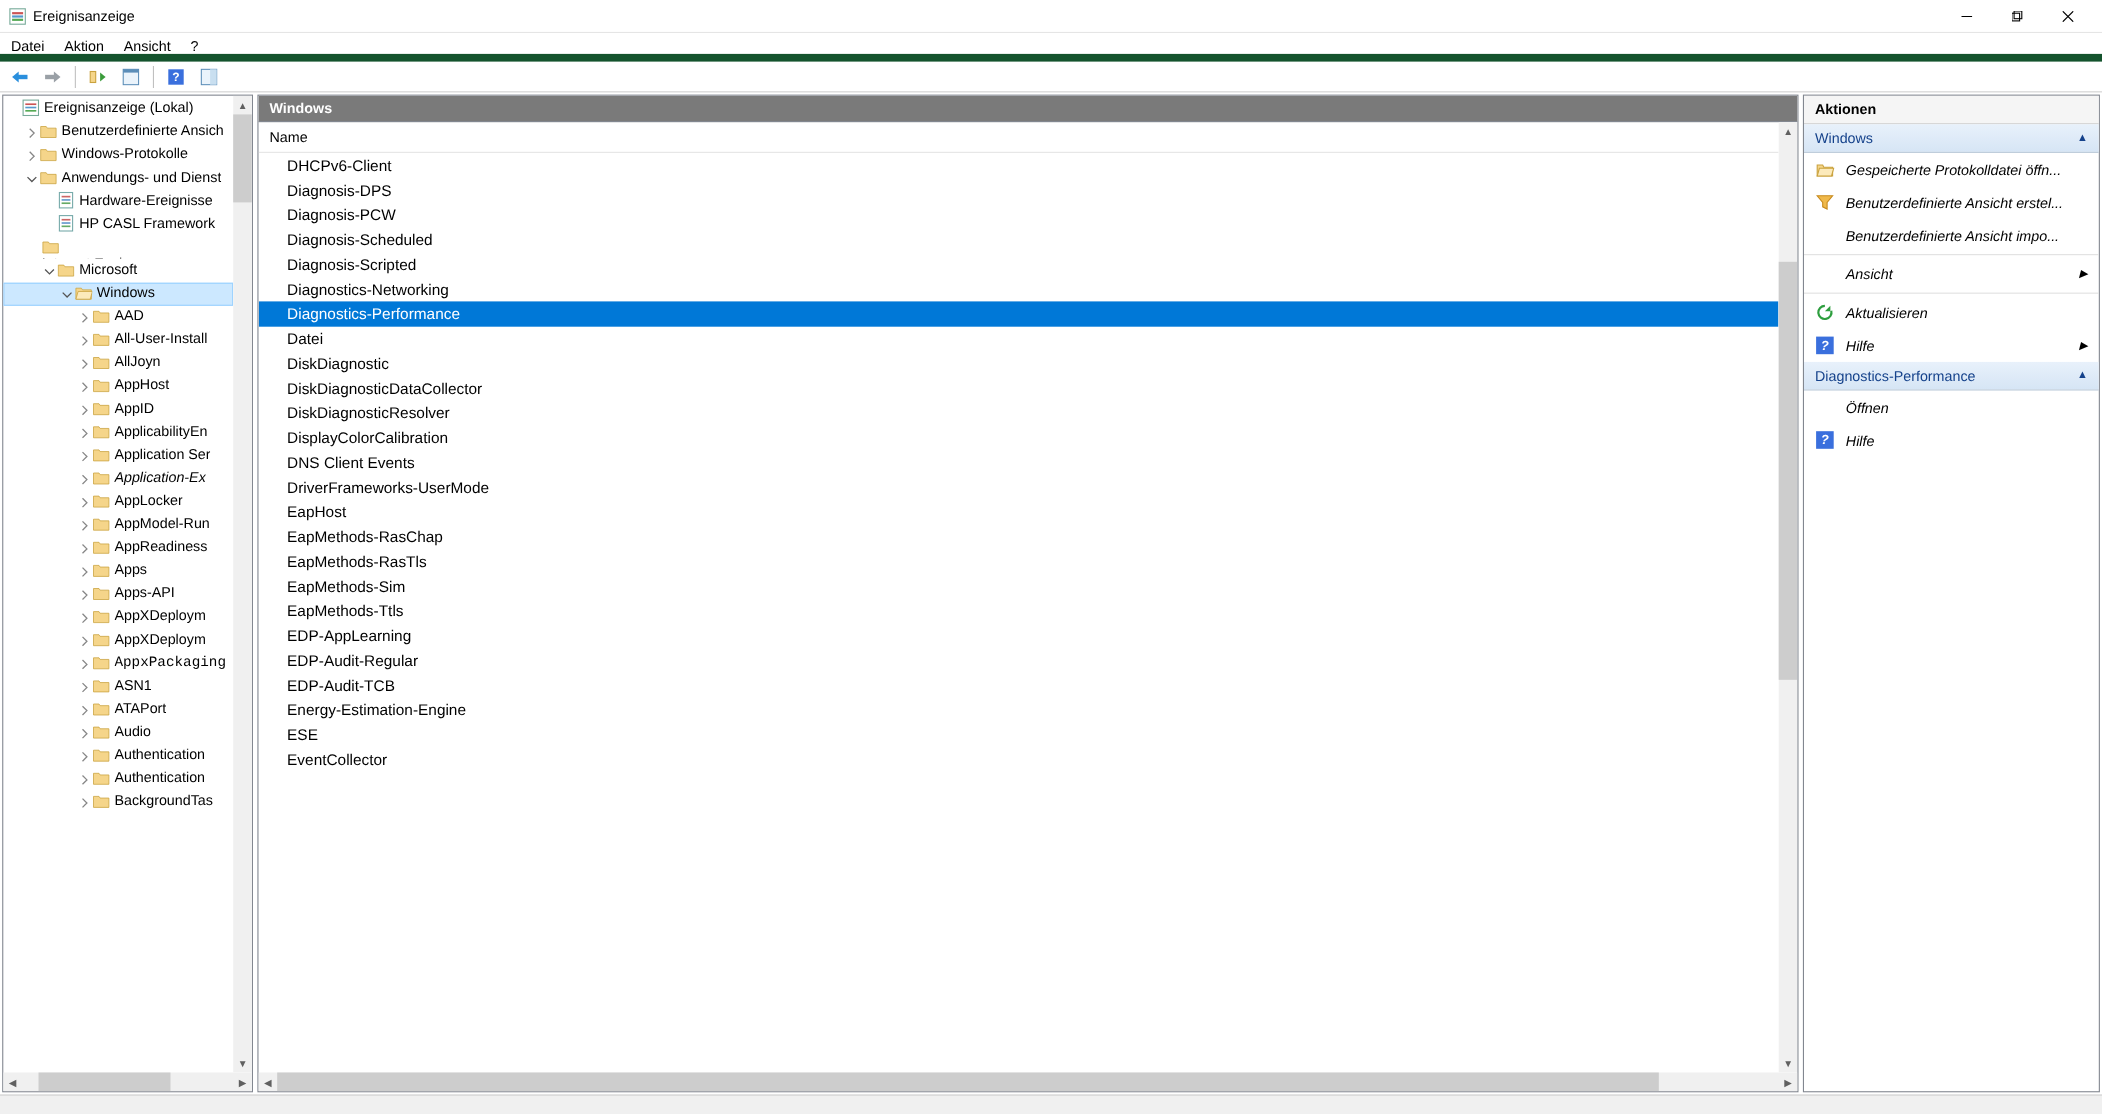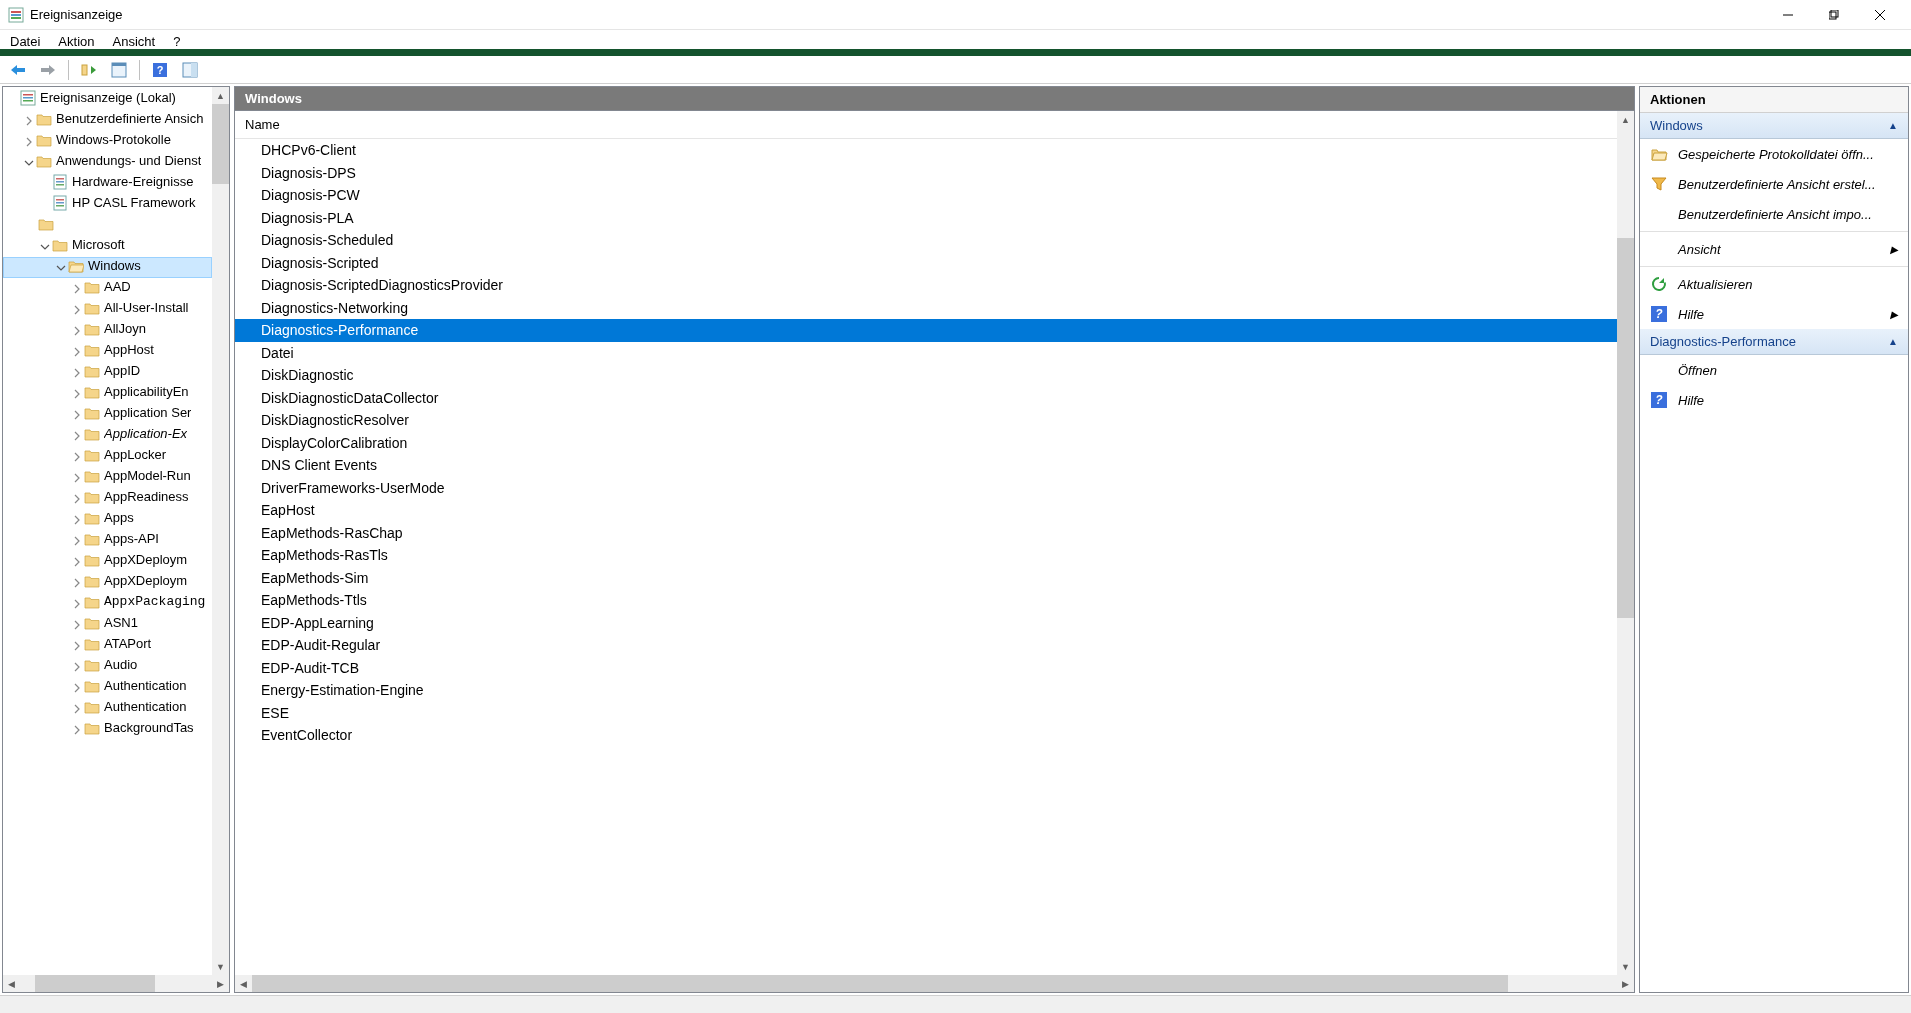--- a/index.html
+++ b/index.html
@@ -512,24 +512,22 @@
 
   <div class="pane-center">
     <div class="center-header">Windows</div>
     <div class="pane-center-body">
       <div style="flex:1; display:flex; flex-direction:column; overflow:hidden;">
         <div class="col-header">Name</div>
         <div class="list" id="center-list">
             <div class="list-row">DHCPv6-Client</div>
             <div class="list-row">Diagnosis-DPS</div>
             <div class="list-row">Diagnosis-PCW</div>
-            <div class="list-row">Diagnosis-PLA</div>
             <div class="list-row">Diagnosis-Scheduled</div>
             <div class="list-row">Diagnosis-Scripted</div>
-            <div class="list-row">Diagnosis-ScriptedDiagnosticsProvider</div>
             <div class="list-row">Diagnostics-Networking</div>
             <div class="list-row selected">Diagnostics-Performance</div>
             <div class="list-row">Datei</div>
             <div class="list-row">DiskDiagnostic</div>
             <div class="list-row">DiskDiagnosticDataCollector</div>
             <div class="list-row">DiskDiagnosticResolver</div>
             <div class="list-row">DisplayColorCalibration</div>
             <div class="list-row">DNS Client Events</div>
             <div class="list-row">DriverFrameworks-UserMode</div>
             <div class="list-row">EapHost</div>

